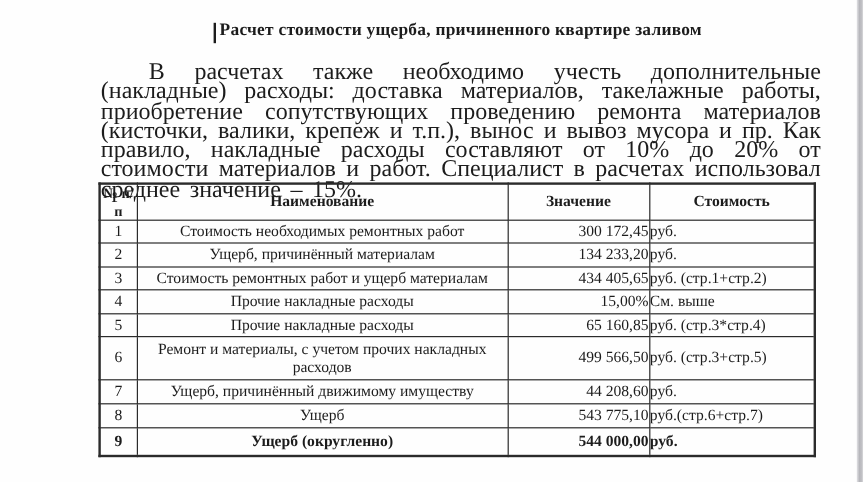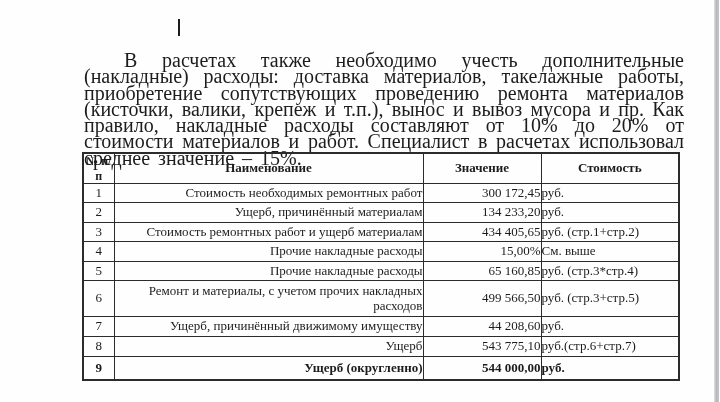--- a/index.html
+++ b/index.html
@@ -63,21 +63,21 @@
     padding: 0;
     line-height: 14.5px;
     overflow: hidden;
   }
   .calc-table th {
     font-weight: bold;
     text-align: center;
   }
   .th-num { font-size: 12px; line-height: 13px; }
   .c-num  { text-align: center; }
-  .c-name { text-align: right; padding: 0 4px 0 7px; }
+  .c-name { text-align: center; padding: 0 4px 0 7px; }
   .c-val  { text-align: right; }
   .c-note { text-align: left; }
   tr.bold-row td { font-weight: bold; }
   .edge-strip {
     position: absolute;
     top: 0;
     right: 1px;
     width: 5px;
     height: 402px;
     background: linear-gradient(90deg, #e2e2e5 0%, #b7b7bc 45%, #c6c6ca 100%);
@@ -107,20 +107,21 @@
     font-size: 30px;
     letter-spacing: 0.5px;
   }
 </style>
 </head>
 <body>
 
 <div class="stage">
 
   <span class="text-cursor"></span>
+  <h1 class="doc-title">Расчет стоимости ущерба, причиненного квартире заливом</h1>
 
   <p class="doc-paragraph">В расчетах также необходимо учесть дополнительные (накладные) расходы: доставка материалов, такелажные работы, приобретение сопутствующих проведению ремонта материалов (кисточки, валики, крепеж и т.п.), вынос и вывоз мусора и пр. Как правило, накладные расходы составляют от 10% до 20% от стоимости материалов и работ. Специалист в расчетах использовал среднее значение – 15%.</p>
 
   <table class="calc-table">
     <colgroup>
       <col style="width:31px">
       <col style="width:309px">
       <col style="width:118px">
       <col style="width:138px">
     </colgroup>

